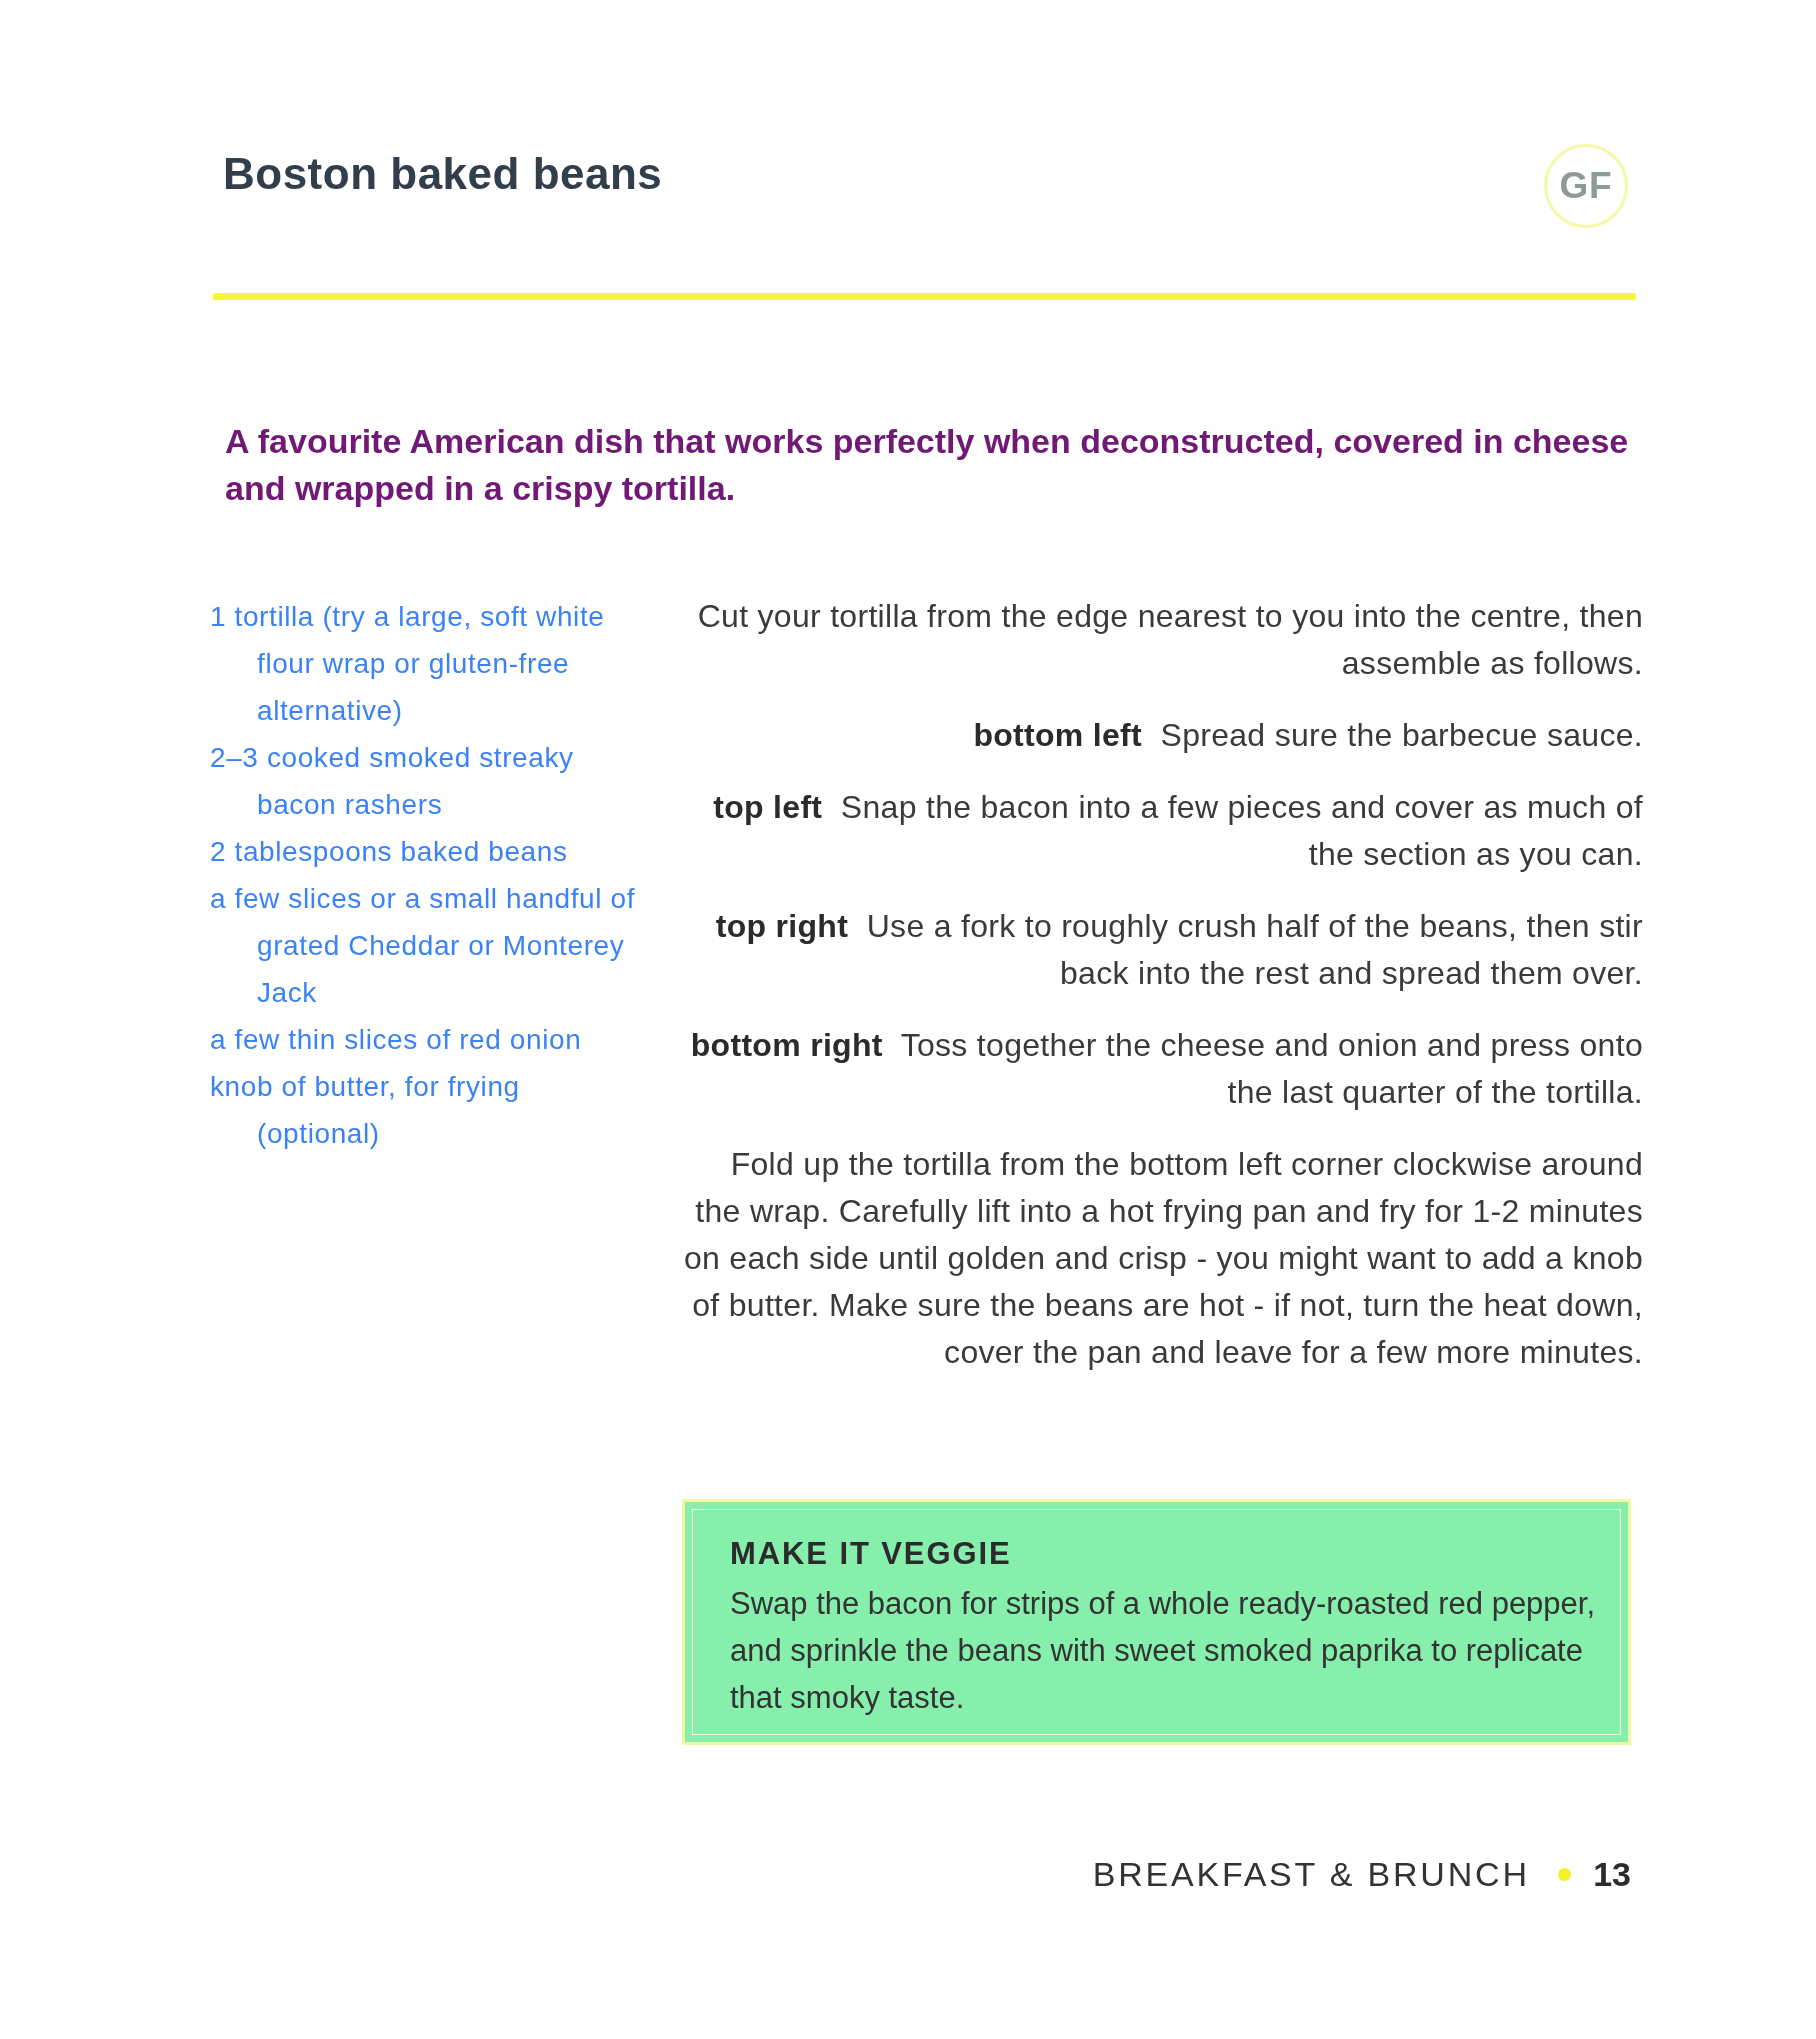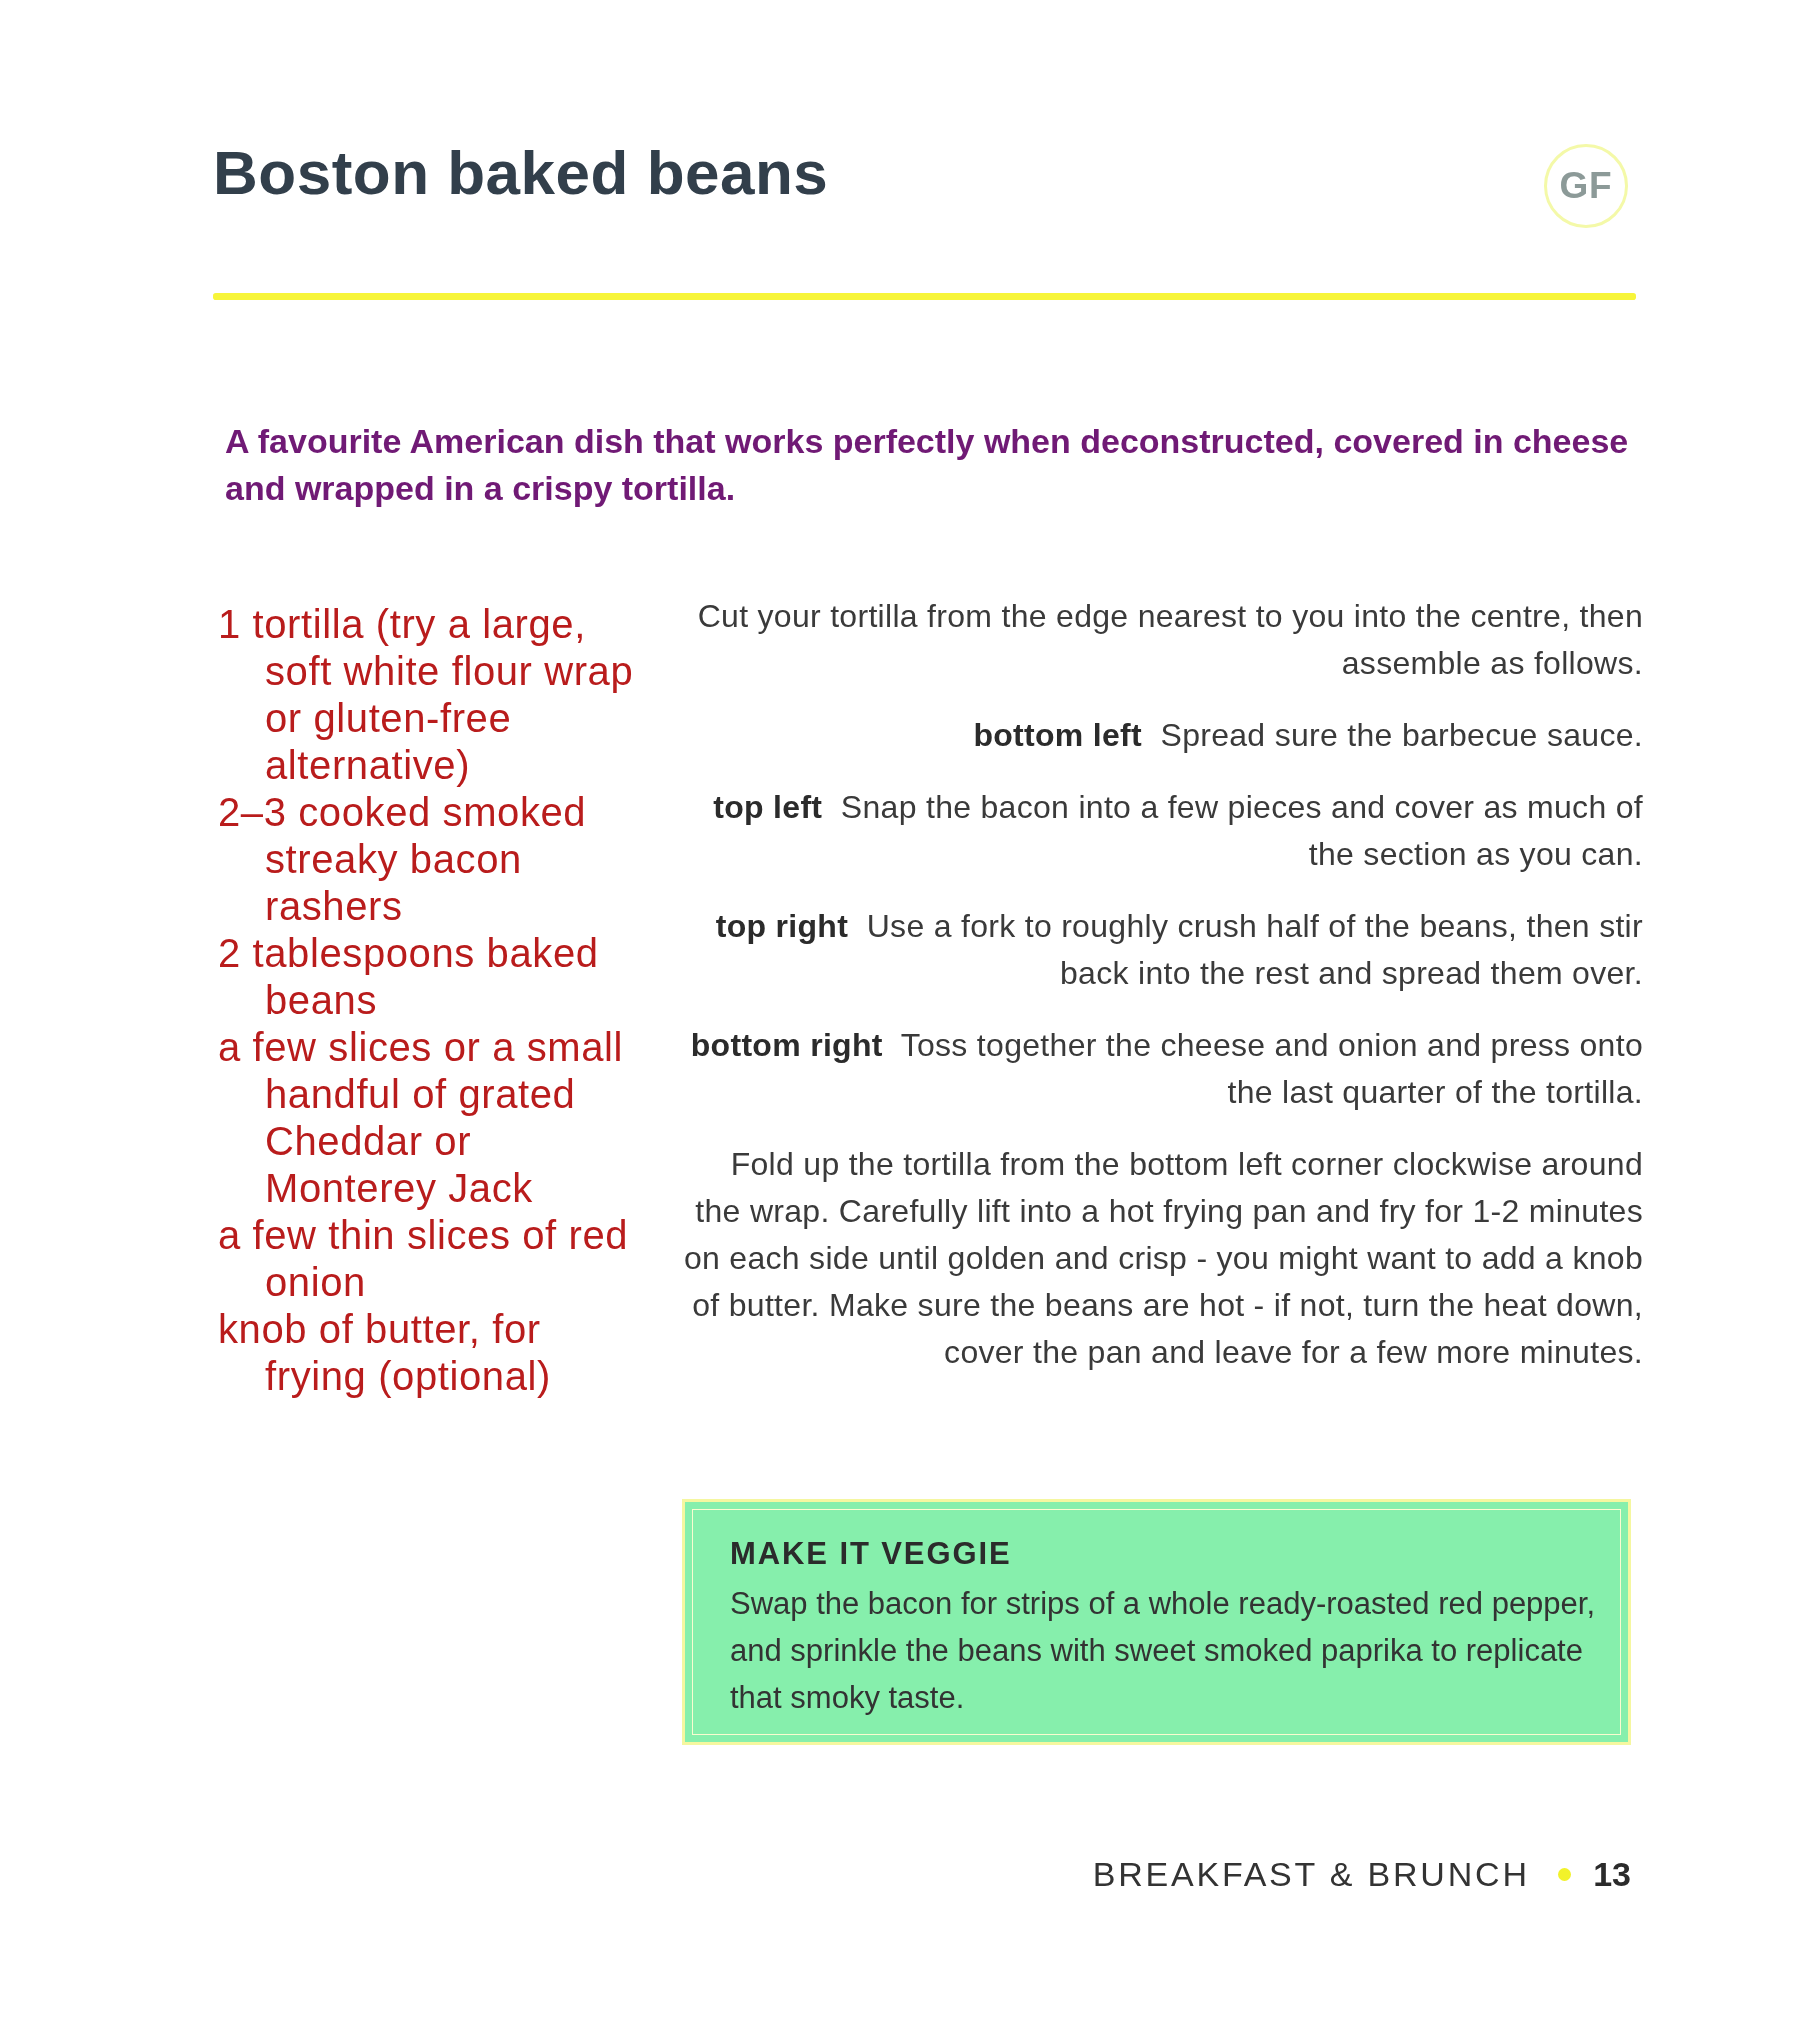--- a/index.html
+++ b/index.html
@@ -4,41 +4,41 @@
 <style>
   html, body { margin: 0; padding: 0; }
   body {
     width: 1817px; height: 2040px; background: #ffffff; position: relative;
     font-family: "Liberation Sans", "DejaVu Sans", sans-serif; color: #2e2e2e;
     overflow: hidden;
   }
   .page { position: absolute; left: 0; top: 0; width: 1817px; height: 2040px; }
   .title {
     position: absolute; left: 213px; top: 142px;
-    font-size: 62px; font-weight: bold; color: #323f4b; letter-spacing: 0.5px;
-    margin: 0; line-height: 1;
+    font-size: 44px; font-weight: bold; color: #323f4b; letter-spacing: 0.5px;
+    margin: 10px; line-height: 1;
   }
   .gf-badge {
     position: absolute; left: 1544px; top: 144px; width: 84px; height: 84px;
     border-radius: 50%; border: 3.7px solid #f4f9a8; box-sizing: border-box;
     display: flex; align-items: center; justify-content: center;
     font-size: 37px; font-weight: bold; color: #8c9a98; letter-spacing: 0.9px;
   }
   .rule {
     position: absolute; left: 213px; top: 293px; width: 1423px; height: 6.5px;
     background: #f7f53a; border-radius: 2.8px;
   }
   .intro {
     position: absolute; left: 213px; top: 406px; width: 1426px;
     font-size: 34px; font-weight: bold; color: #701a75; line-height: 47px; margin: 12px;
   }
   .ingredients {
     position: absolute; left: 210px; top: 593px; width: 429px;
-    list-style: none; margin: 8px; padding: 0;
-    font-size: 40px; color: #b91c1c; line-height: 47px; letter-spacing: 0.6px;
+    list-style: none; margin: 0; padding: 0;
+    font-size: 28px; color: #3b82f6; line-height: 47px; letter-spacing: 0.6px;
   }
   .ingredients li { padding-left: 47px; text-indent: -47px; }
   .method {
     position: absolute; left: 683px; top: 593px; width: 960px;
     font-size: 32px; color: #3a3a3a; line-height: 47px; letter-spacing: 0.3px;
   }
   .method p { margin: 0 0 25px 0; text-align: right; }
   .method .step-label { font-weight: bold; color: #2b2b2b; margin-right: 9.3px; }
   .veggie-box {
     position: absolute; left: 682px; top: 1499px; width: 949px; height: 246px;

